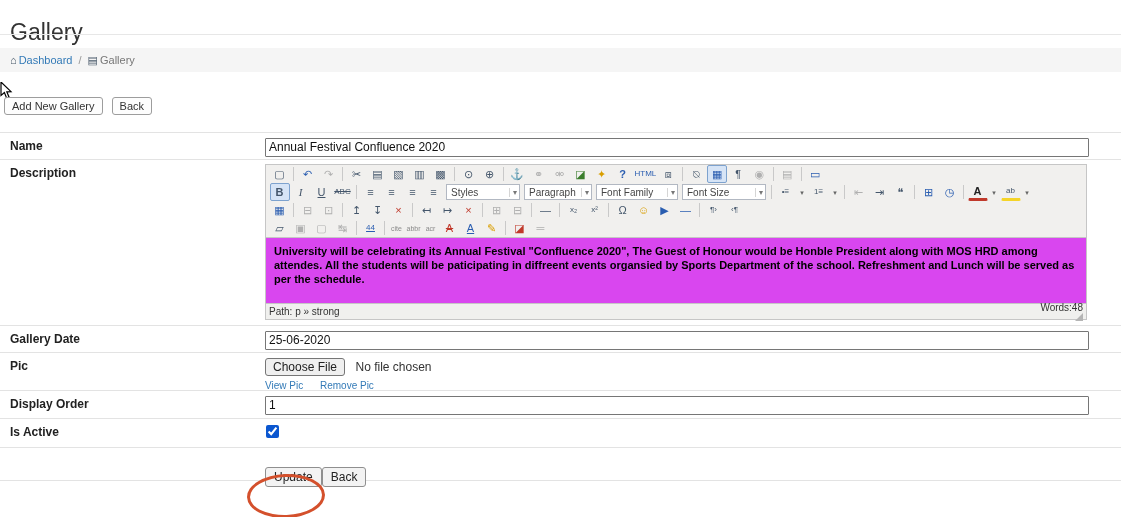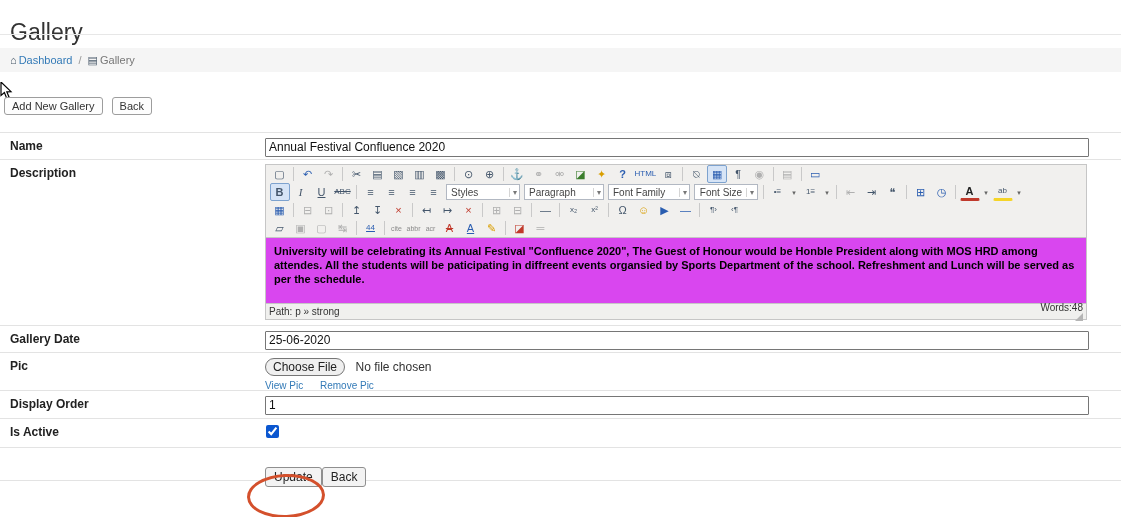--- a/index.html
+++ b/index.html
@@ -60,21 +60,21 @@
   .tb-select .arr{color:#777;font-size:8px;border-left:1px solid #d5d5d5;padding-left:3px;margin-left:4px;}
   #editor-content{height:53px;background:#d946ef;border-top:1px solid #c6c6c6;padding:6px 8px;
                   font-size:11px;font-weight:bold;line-height:14px;color:#000;overflow:hidden;}
   #editor-status{height:15px;background:#f0f0ee;border-top:1px solid #c6c6c6;font-size:10px;color:#333;
                  display:flex;justify-content:space-between;align-items:center;padding:0 3px;}
   #resize-grip{width:0;height:0;border-left:8px solid transparent;border-bottom:8px solid #b5b5b5;
                margin-left:4px;cursor:nwse-resize;}
   #status-right{display:flex;align-items:flex-end;flex-direction:column;}
 
   
-  .file-btn{font-size:12px;color:#222;background:#efefef;border:1px solid #767676;border-radius:9px;
+  .file-btn{font-size:12px;color:#222;background:#efefef;border:1px solid #767676;border-radius:3px;
             padding:1px 7px;cursor:pointer;font-family:"Liberation Sans",sans-serif;}
   .no-file{font-size:12px;color:#333;margin-left:6px;}
   .pic-links{margin-top:4px;font-size:10px;}
   .pic-links a{color:#337ab7;text-decoration:none;margin-right:14px;cursor:pointer;}
 
   #is-active-checkbox{width:13px;height:13px;accent-color:#0b57d0;margin:2px 0 0 1px;cursor:pointer;}
 
   #divider2{position:absolute;left:0;top:480px;width:100%;height:1px;background:#e3e3e3;}
   #bottom-actions{position:absolute;left:265px;top:467px;display:flex;}
   .btn2{font-family:"Liberation Sans",sans-serif;font-size:12px;color:#222;background:#f3f3f3;
@@ -163,29 +163,29 @@
               <span class="tb-icon tiny strike">ABC</span>
               <span class="sep"></span>
               <span class="tb-icon">≡</span>
               <span class="tb-icon">≡</span>
               <span class="tb-icon">≡</span>
               <span class="tb-icon">≡</span>
               <span class="tb-select" style="width: 74px;">
                 <span>Styles</span>
                 <span class="arr">▾</span>
               </span>
-              <span class="tb-select" style="width: 80px;">
+              <span class="tb-select" style="width: 68px;">
                 <span>Paragraph</span>
                 <span class="arr">▾</span>
               </span>
               <span class="tb-select" style="width: 82px;">
                 <span>Font Family</span>
                 <span class="arr">▾</span>
               </span>
-              <span class="tb-select" style="width: 64px; justify-content: center;">
+              <span class="tb-select" style="width: 84px;">
                 <span>Font Size</span>
                 <span class="arr">▾</span>
               </span>
               <span class="sep"></span>
               <span class="tb-icon tiny">•≡</span>
               <span class="tb-icon drop">▾</span>
               <span class="tb-icon tiny">1≡</span>
               <span class="tb-icon drop">▾</span>
               <span class="sep"></span>
               <span class="tb-icon gray">⇤</span>

